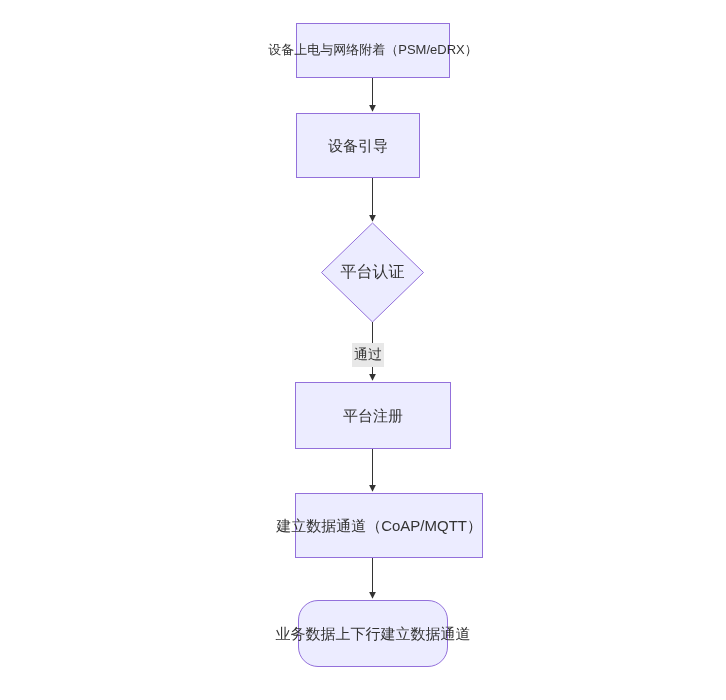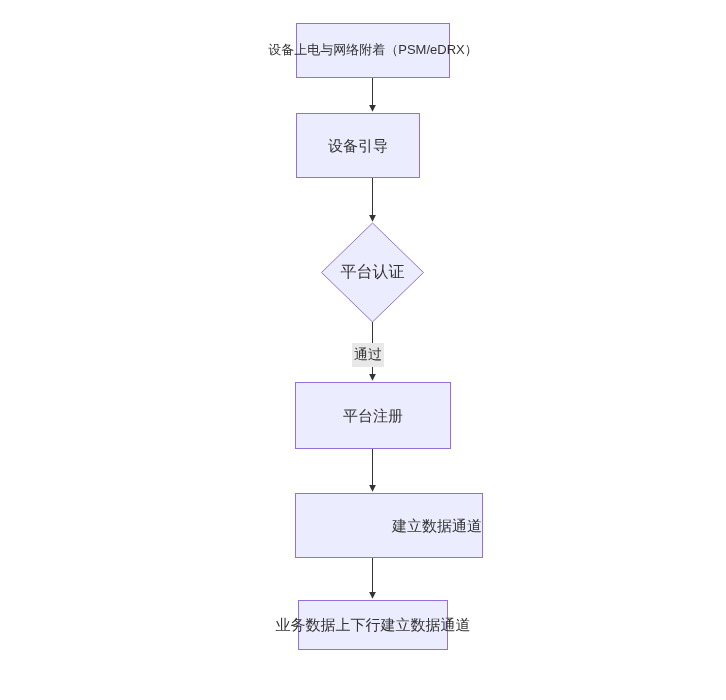--- a/index.html
+++ b/index.html
@@ -110,20 +110,21 @@
   <div class="diamond-label">平台认证</div>
 
   <div class="edge-label">通过</div>
 
   <div class="node fs15" style="left:295px; top:382px; width:156px; height:67px;">
     <div class="nl">平台注册</div>
   </div>
 
   <div class="node fs15" style="left:295px; top:493px; width:188px; height:65px;justify-content:flex-end;">
     <div class="nl">建立数据通道</div>
+    <div class="nl">（CoAP/MQTT）</div>
   </div>
 
-  <div class="node fs15" style="left:298px; top:600px; width:150px; height:50px;">
+  <div class="node fs15" style="left:298px; top:600px; width:150px; height:67px;border-radius:20px;">
     <div class="nl">业务数据上下行</div>
     <div class="nl">建立数据通道</div>
   </div>
 
 </div>
 
 </body></html>

